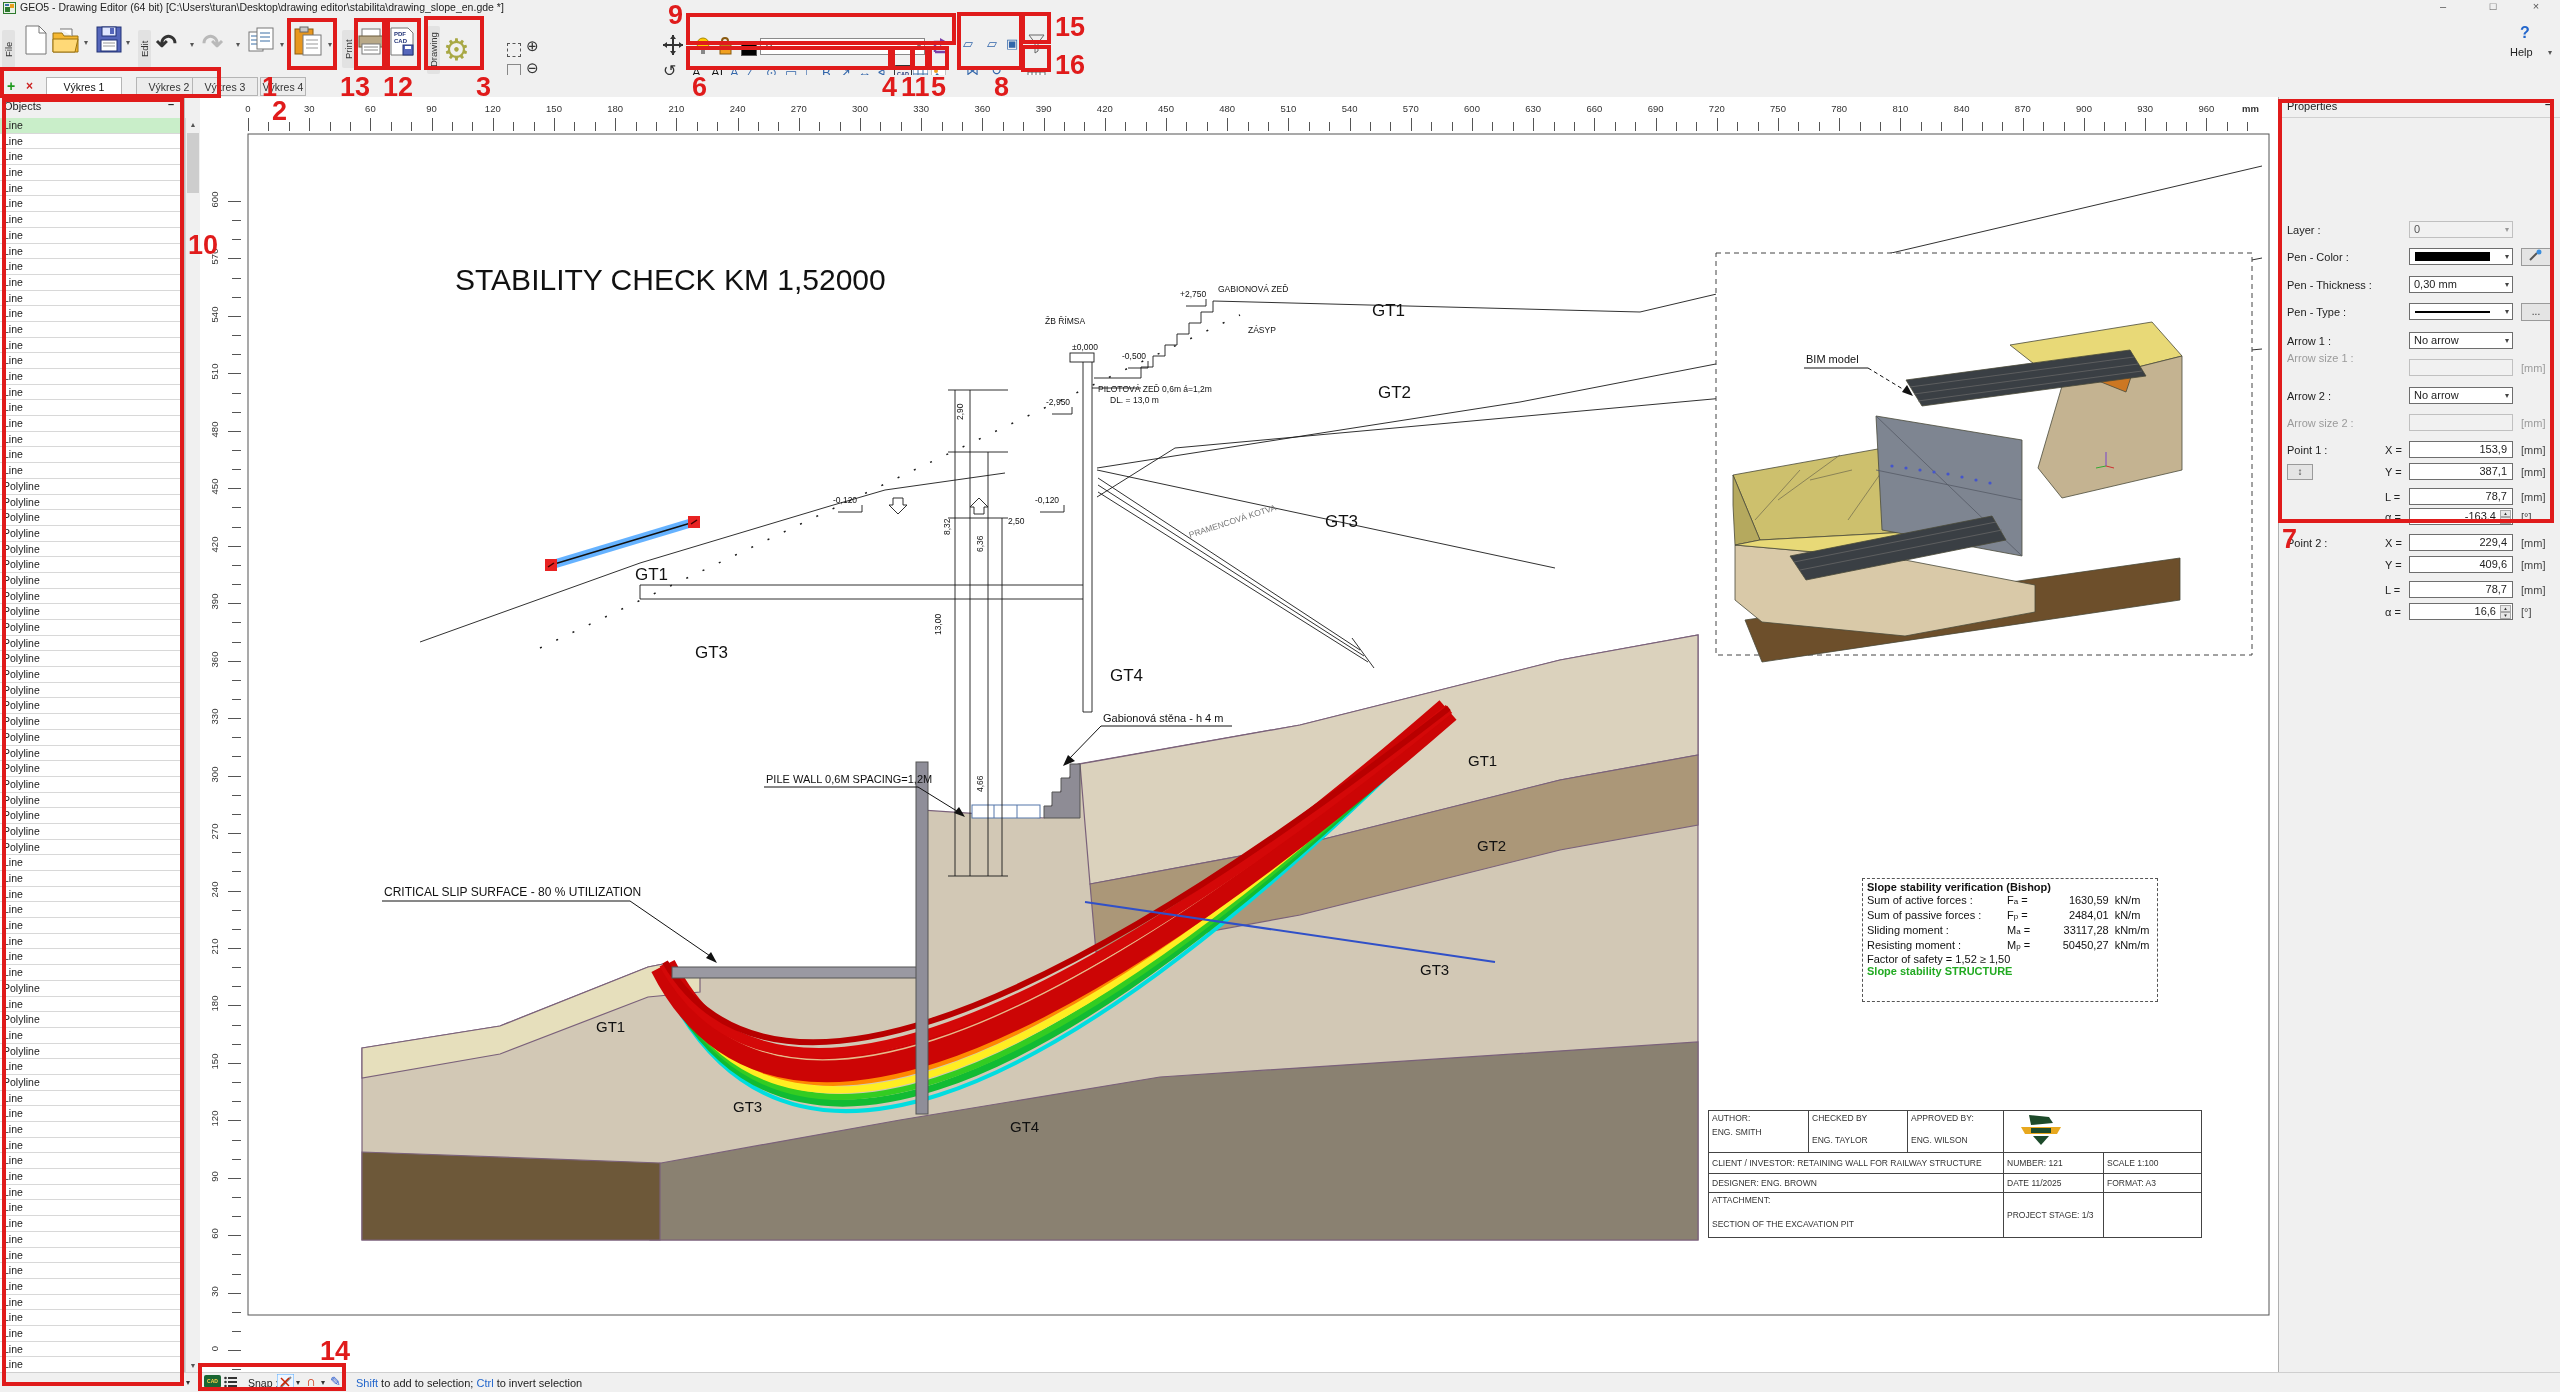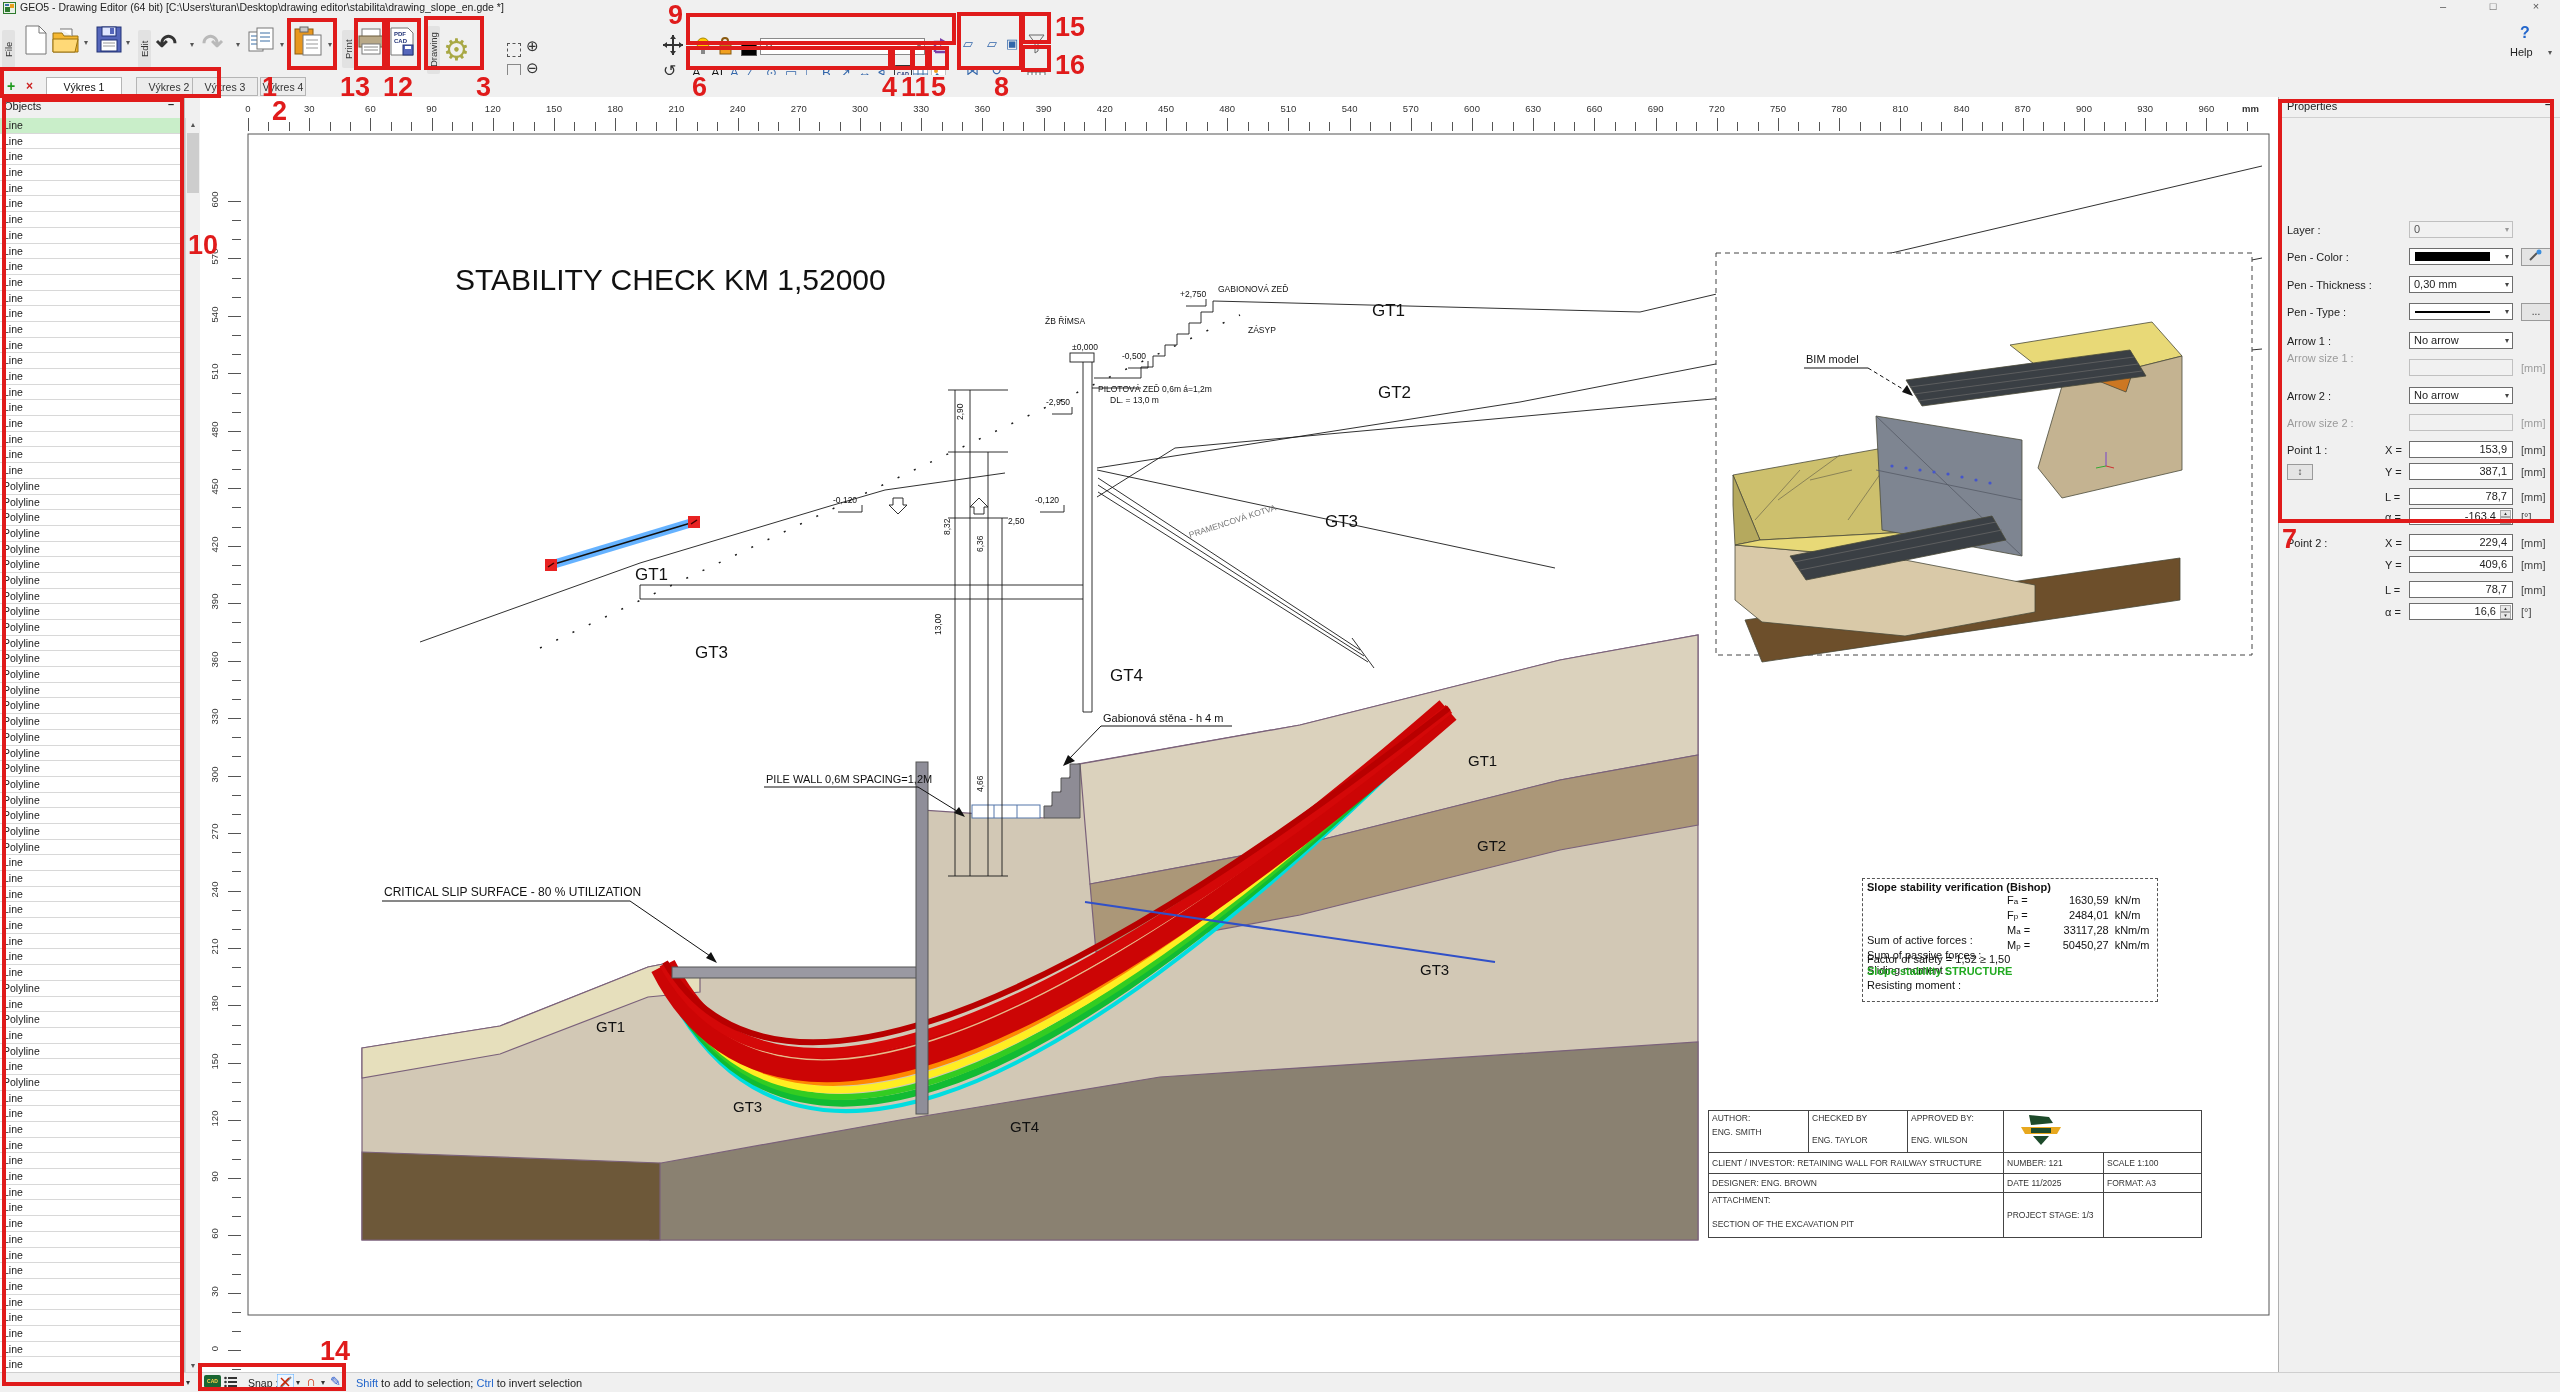--- a/index.html
+++ b/index.html
@@ -52,21 +52,21 @@
   
   #statusbar{position:absolute;left:0;top:1372px;width:2560px;height:20px;background:#f0f0f0;border-top:1px solid #cfcfcf;font-size:11px;}
   .bluetxt{color:#2266cc;}
   
   .anno-box{position:absolute;border:4px solid #e01b1b;box-sizing:border-box;pointer-events:none;}
   .anno-num{position:absolute;color:#e01b1b;font-size:27px;font-weight:bold;pointer-events:none;font-family:"Liberation Sans",sans-serif;}
   
   #verif{position:absolute;left:1862px;top:878px;width:296px;height:124px;border:1px dashed #555;font-size:11px;color:#111;
          box-sizing:border-box;padding:2px 4px;background:transparent;}
   .vrow{display:flex;height:15px;line-height:15px;}
-  .vlab{width:146px;margin-top:40px;} .vsym{width:40px;} .vval{width:66px;text-align:right;} .vunit{width:40px;padding-left:6px;}
+  .vlab{width:146px;} .vsym{width:40px;} .vval{width:66px;text-align:right;} .vunit{width:40px;padding-left:6px;}
   .sub{font-size:8px;}
   #titleblock{position:absolute;left:1708px;top:1110px;width:494px;height:128px;font-size:8.5px;color:#333;}
   .tbcell{position:absolute;border:1px solid #444;box-sizing:border-box;padding:2px 3px;overflow:hidden;}
   svg text{font-family:"Liberation Sans","DejaVu Sans",sans-serif;}
 </style>
 </head>
 <body>
 
 <div id="screen">
 

